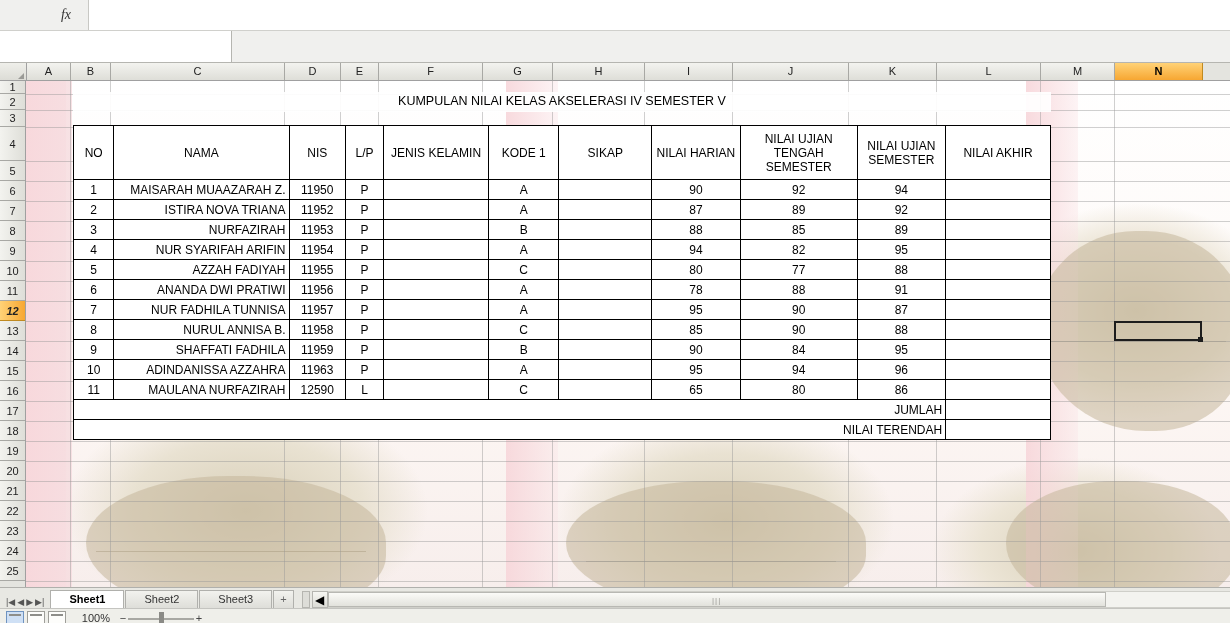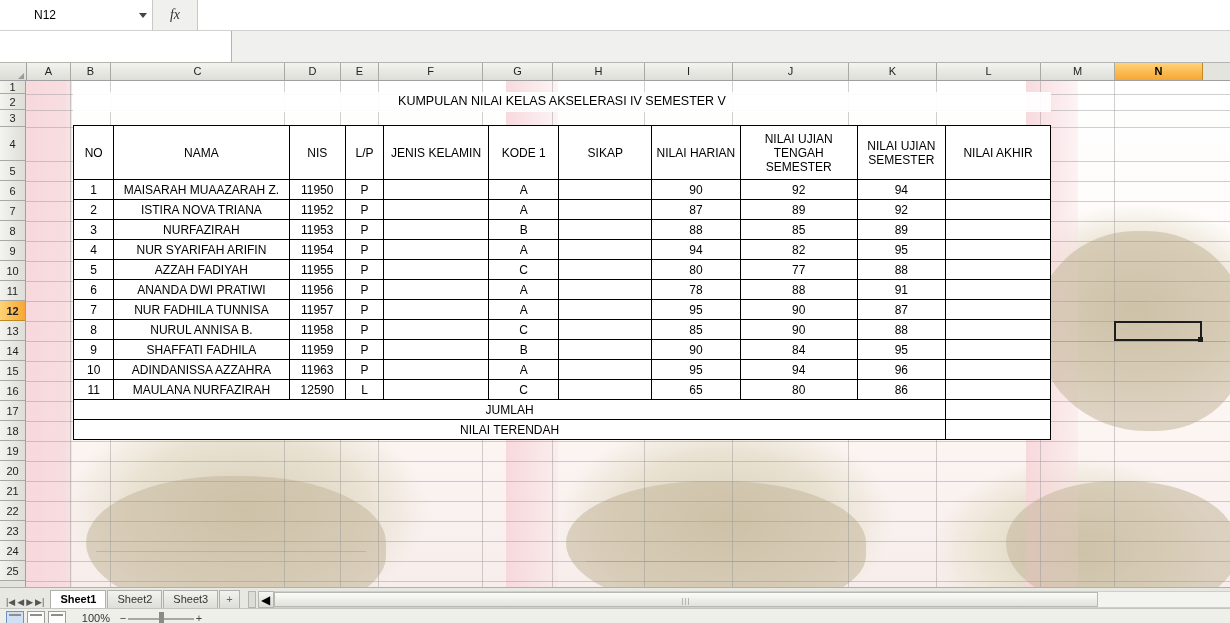--- a/index.html
+++ b/index.html
@@ -56,20 +56,21 @@
     border-right: 4px solid transparent;
     border-top: 5px solid #444;
   }
   .fx-wrap {
     width: 44px;
     display: flex;
     align-items: center;
     justify-content: center;
     border-right: 1px solid #c8c8c4;
     background: #f0f0ee;
+    padding-left: 44px;
   }
   .fx-glyph {
     font-family: "Liberation Serif", serif;
     font-style: italic;
     font-size: 14px;
     color: #333;
   }
   .formula-input {
     flex: 1;
     background: #ffffff;
@@ -161,20 +162,21 @@
     background: linear-gradient(90deg,#f3f3ef,#dedeD8);
     font-size: 11px;
     text-align: center;
     line-height: 20px;
     color: #222;
   }
   .rowh.active {
     background: linear-gradient(90deg,#ffd277,#f7a732);
     font-weight: bold;
     border-bottom: 1px solid #c08a20;
+    font-style: italic;
   }
 
   .sheet-area {
     flex: 1;
     position: relative;
     background: #e5e5e5;
     overflow: hidden;
   }
 
   
@@ -275,23 +277,23 @@
     box-sizing: border-box;
   }
   table.nilai thead th {
     text-align: center;
     font-weight: normal;
     height: 54px;
     vertical-align: middle;
     line-height: 14px;
   }
   td.c { text-align: center; }
-  td.l { text-align: center; }
+  td.l { text-align: right; }
   tr.summary td {
-    text-align: center;
+    text-align: right;
     height: 20px;
   }
   .w-no   { width: 40px; }
   .w-nama { width: 174px; }
   .w-nis  { width: 56px; }
   .w-lp   { width: 38px; }
   .w-jk   { width: 104px; }
   .w-kode { width: 70px; }
   .w-sikap{ width: 92px; }
   .w-nh   { width: 88px; margin-left: 7px; }
@@ -315,21 +317,21 @@
     padding: 0 6px 1px 2px;
   }
   .tab-nav span {
     font-size: 9px;
     color: #555;
     line-height: 10px;
   }
   .tab {
     font-size: 11px;
     line-height: 17px;
-    padding: 0 9px;
+    padding: 0 18px;
     border: 1px solid #b0b0ac;
     border-bottom: none;
     border-radius: 0 0 0 0;
     background: linear-gradient(#f2f2ee,#dedeD9);
     margin-right: 1px;
     color: #333;
   }
   .tab.active {
     background: #ffffff;
     font-weight: bold;
@@ -434,27 +436,20 @@
     left: 41px; top: 0;
     width: 5px; height: 13px;
     background: #8a8a86;
     z-index: 2;
   }
 </style>
 </head>
 <body>
 
 <div class="formula-bar">
-  <div class="namebox-wrap">
-    <div class="fb-left-strip"></div>
-    <div class="namebox">N12</div>
-    <div class="namebox-arrow">
-      <span class="tri-down"></span>
-    </div>
-  </div>
   <div class="fx-wrap">
     <span class="fx-glyph">fx</span>
   </div>
   <div class="formula-input"></div>
 </div>
 
 <div class="sub-bar">
   <div class="left-box"></div>
   <div class="right-box"></div>
 </div>

